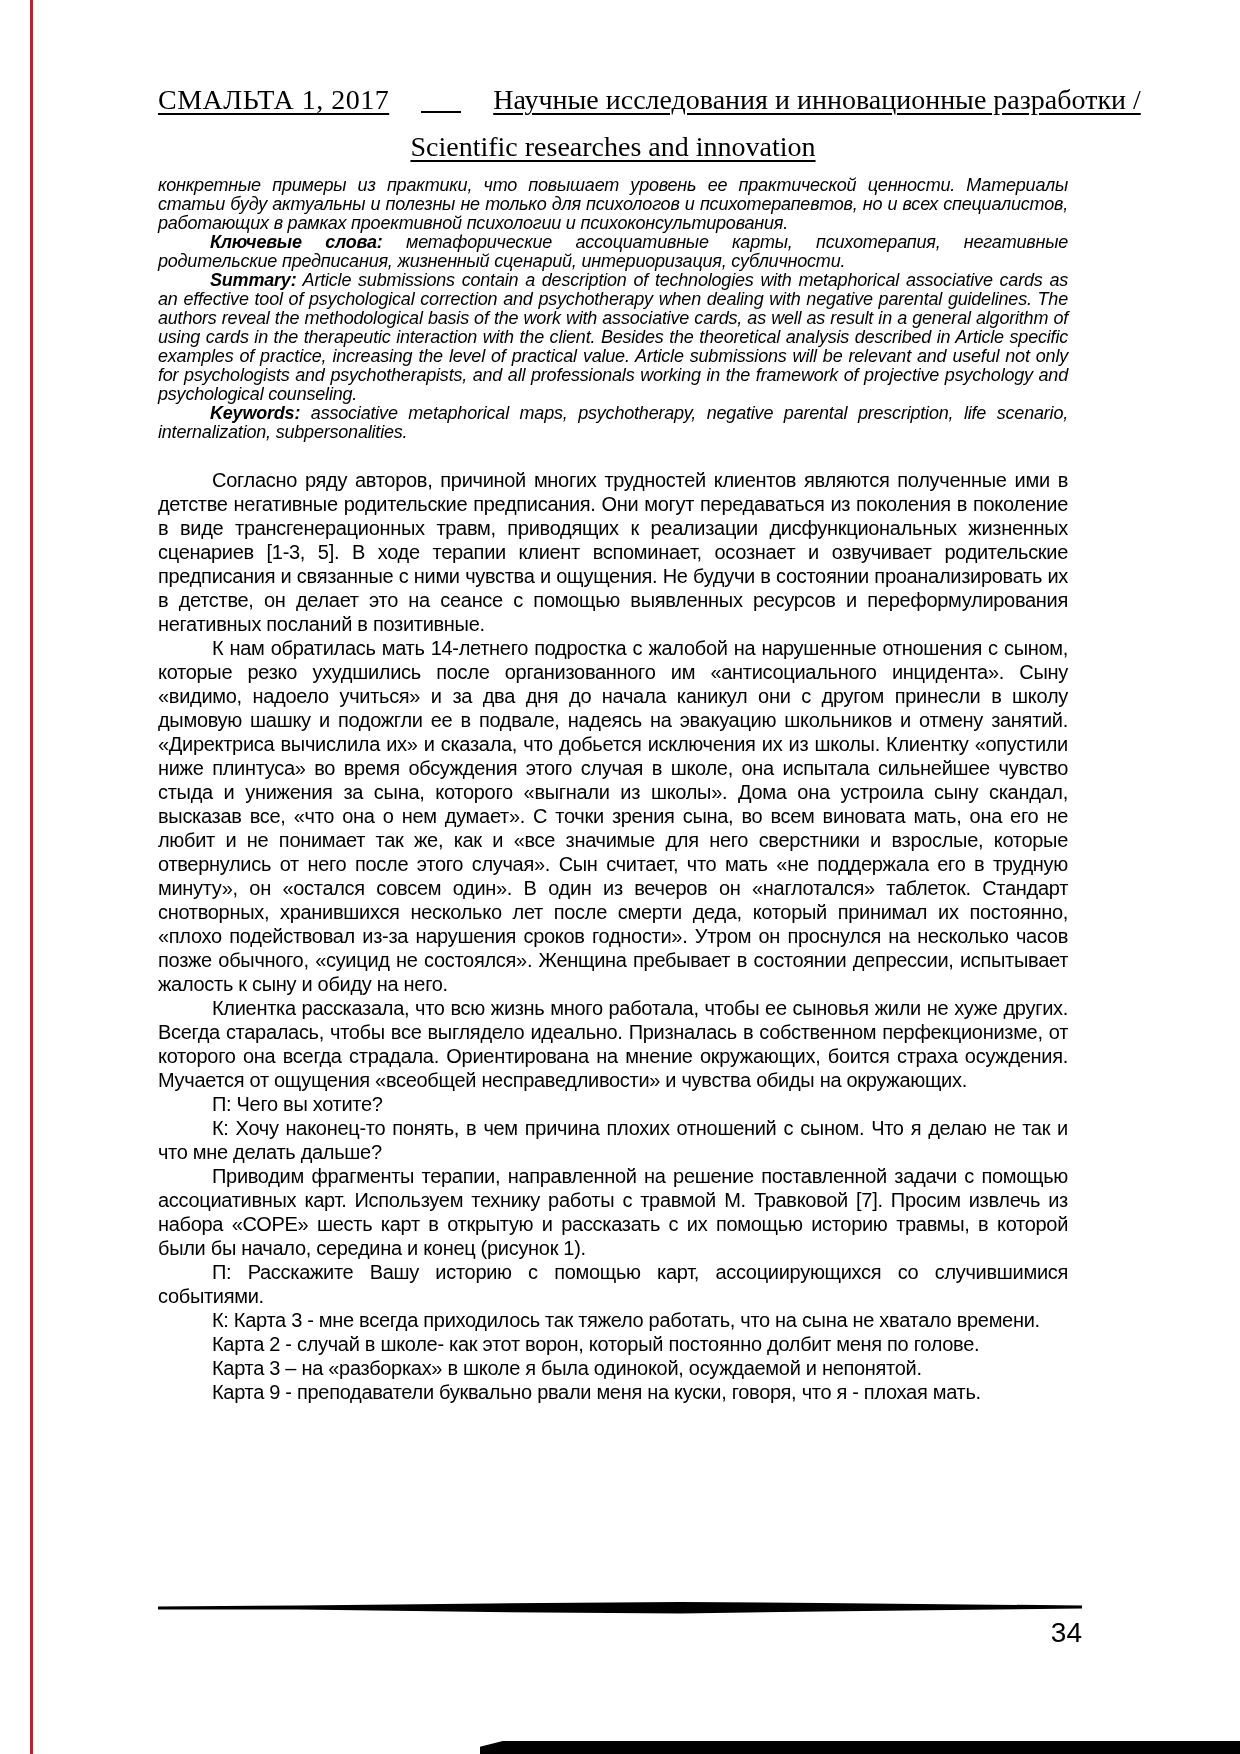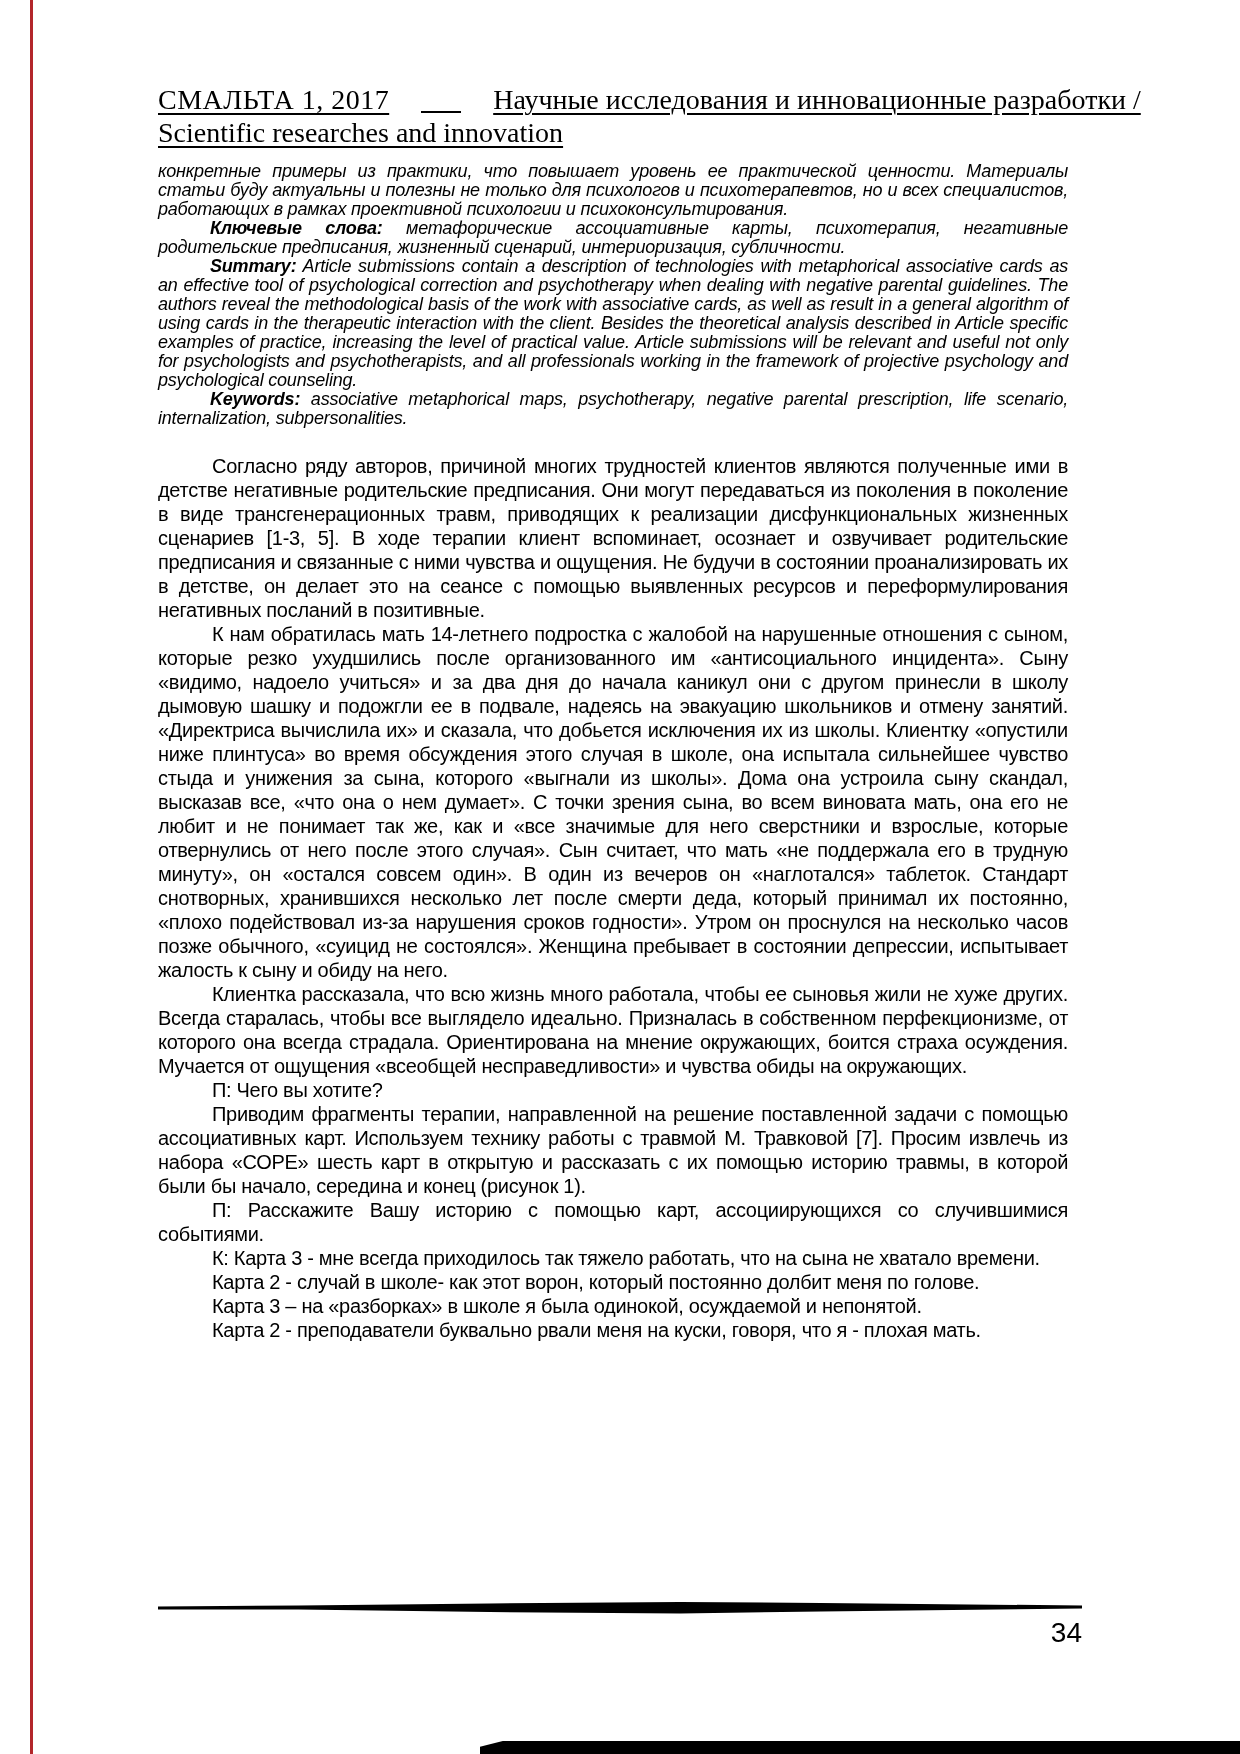--- a/index.html
+++ b/index.html
@@ -13,21 +13,21 @@
   }
   
   .header {
     margin:0 172px 0 158px; padding-top:84px;
     font-family:"Liberation Serif", serif; font-size:28px; line-height:32px;
   }
   .h1row { display:flex; align-items:baseline;gap:32px; }
   .journal { text-decoration:underline; text-decoration-thickness:2px; text-underline-offset:4px; white-space:nowrap; letter-spacing:0.5px; }
   .h-gap { flex:1; align-self:stretch; border-bottom:2px solid #000; margin:0 0 3px 0; min-width:40px; }
   .title-ru, .title-en { text-decoration:underline; text-decoration-thickness:2px; text-underline-offset:4px; white-space:nowrap;font-family:Liberation Serif, serif; }
-  .h2row { text-align:left; margin-top:1px; }
+  .h2row { text-align:center; margin-top:15px; }
   
   .abstract {
     margin:13px 172px 14px 158px;
     font-style:italic; font-size:18px; line-height:19px;
     text-align:justify; letter-spacing:-0.2px;
   }
   .abs-p { margin:0; text-indent:52px; }
   .abs-p.no-indent { text-indent:0; }
   .abs-label { font-weight:bold; }
   
@@ -78,32 +78,33 @@
 
       <p class="body-p">Согласно ряду авторов, причиной многих трудностей клиентов являются полученные ими в детстве негативные родительские предписания. Они могут передаваться из поколения в поколение в виде трансгенерационных травм, приводящих к реализации дисфункциональных жизненных сценариев [1-3, 5]. В ходе терапии клиент вспоминает, осознает и озвучивает родительские предписания и связанные с ними чувства и ощущения. Не будучи в состоянии проанализировать их в детстве, он делает это на сеансе с помощью выявленных ресурсов и переформулирования негативных посланий в позитивные.</p>
 
 
       <p class="body-p">К нам обратилась мать 14-летнего подростка с жалобой на нарушенные отношения с сыном, которые резко ухудшились после организованного им «антисоциального инцидента». Сыну «видимо, надоело учиться» и за два дня до начала  каникул они с другом принесли в школу дымовую шашку и подожгли ее в подвале, надеясь на эвакуацию школьников и отмену занятий. «Директриса вычислила их» и сказала, что добьется исключения их из школы. Клиентку «опустили ниже плинтуса» во время обсуждения этого случая в школе, она испытала сильнейшее чувство стыда и унижения за сына, которого «выгнали из школы». Дома она устроила сыну скандал, высказав все, «что она о нем думает». С точки зрения сына, во всем виновата мать, она его не любит и не понимает так же, как и «все значимые для него сверстники и взрослые, которые отвернулись от него после этого случая». Сын считает, что мать «не поддержала его в трудную минуту», он «остался совсем один». В один из вечеров он «наглотался» таблеток. Стандарт снотворных, хранившихся несколько лет после смерти деда, который принимал их постоянно, «плохо подействовал из-за нарушения сроков годности». Утром он проснулся на несколько часов позже обычного, «суицид не состоялся». Женщина пребывает в состоянии депрессии, испытывает жалость к сыну и обиду на него.</p>
 
       <p class="body-p">Клиентка рассказала, что всю жизнь много работала, чтобы ее сыновья жили не хуже других. Всегда старалась, чтобы все выглядело идеально. Призналась в собственном перфекционизме, от которого она всегда страдала. Ориентирована на мнение окружающих, боится страха осуждения. Мучается от ощущения «всеобщей несправедливости» и чувства обиды на окружающих.</p>
 
       <p class="body-p">П: Чего вы хотите?</p>
 
+      <p class="body-p">К: Хочу наконец-то понять, в чем причина плохих отношений с сыном. Что я делаю не так и что мне делать дальше?</p>
 
       <p class="body-p">Приводим фрагменты терапии, направленной на решение поставленной задачи с помощью ассоциативных карт. Используем технику работы с травмой М. Травковой [7]. Просим извлечь из набора «СОРЕ» шесть карт в открытую и рассказать с их помощью историю травмы, в которой были бы начало, середина и конец (рисунок 1).</p>
 
       <p class="body-p">П: Расскажите Вашу историю с помощью карт, ассоциирующихся со случившимися событиями.</p>
 
       <p class="body-p">К: Карта 3 - мне всегда приходилось так тяжело работать, что на сына не хватало времени.</p>
 
       <p class="body-p">Карта 2 - случай в школе- как этот ворон, который постоянно долбит меня по голове.</p>
 
       <p class="body-p">Карта 3 – на «разборках» в школе я была одинокой, осуждаемой и непонятой.</p>
 
-      <p class="body-p">Карта 2 - преподаватели буквально рвали меня на куски, говоря, что я - плохая мать.</p>
+      <p class="body-p">Карта 9 - преподаватели буквально рвали меня на куски, говоря, что я - плохая мать.</p>
     </section>
 
   <footer class="footer">
     <svg class="footer-rule" viewBox="0 0 920 12" preserveAspectRatio="none" xmlns="http://www.w3.org/2000/svg">
       <polygon fill="#000000" points="0,4.5 140,3.5 330,1.5 520,0 660,1 920,3.5 920,6.5 660,9.5 520,11.5 330,10 140,7.5 0,7.5"></polygon>
     </svg>
     <div class="page-num">34</div>
   </footer>
 
   <div class="scan-bar"></div>

